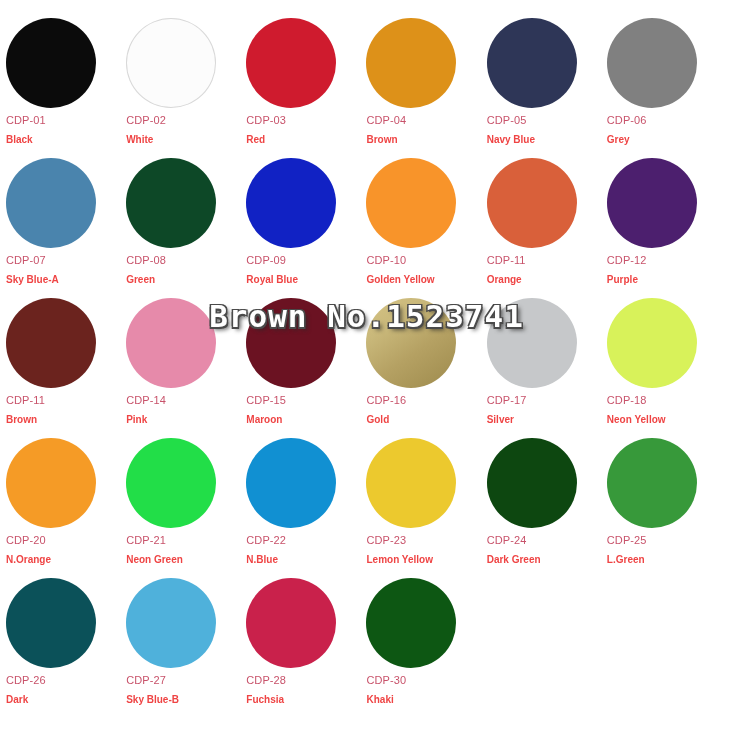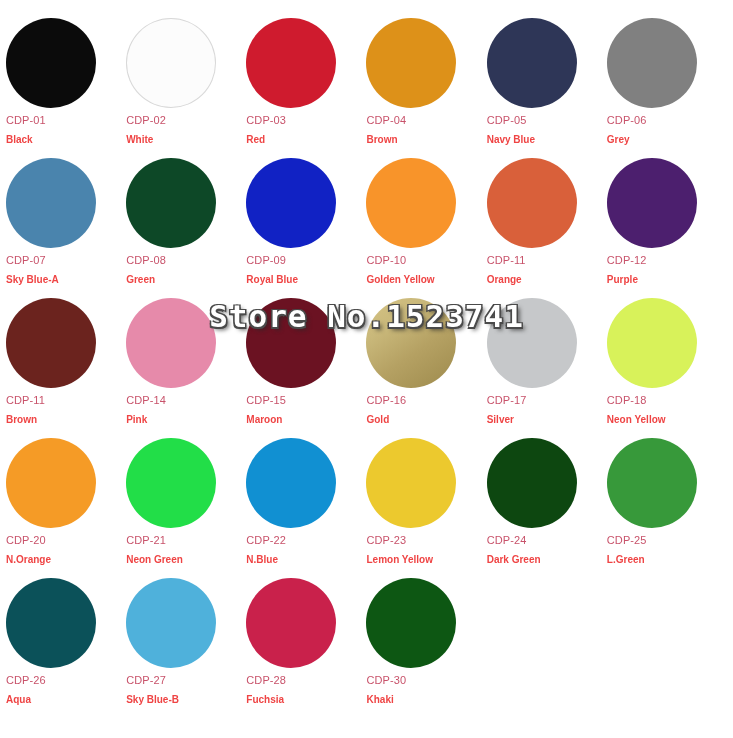--- a/index.html
+++ b/index.html
@@ -208,32 +208,32 @@
       <div class="swatch-name">Dark Green</div>
     </div>
     <div class="swatch-cell">
       <div class="swatch-disc" style="background: rgb(55, 153, 58);"></div>
       <div class="swatch-code">CDP-25</div>
       <div class="swatch-name">L.Green</div>
     </div>
     <div class="swatch-cell">
       <div class="swatch-disc" style="background: rgb(11, 81, 89);"></div>
       <div class="swatch-code">CDP-26</div>
-      <div class="swatch-name">Aqua</div>
+      <div class="swatch-name">Dark</div>
     </div>
     <div class="swatch-cell">
       <div class="swatch-disc" style="background: rgb(79, 177, 219);"></div>
       <div class="swatch-code">CDP-27</div>
       <div class="swatch-name">Sky Blue-B</div>
     </div>
     <div class="swatch-cell">
       <div class="swatch-disc" style="background: rgb(201, 33, 75);"></div>
       <div class="swatch-code">CDP-28</div>
       <div class="swatch-name">Fuchsia</div>
     </div>
     <div class="swatch-cell">
       <div class="swatch-disc" style="background: rgb(13, 87, 19);"></div>
       <div class="swatch-code">CDP-30</div>
       <div class="swatch-name">Khaki</div>
     </div>
   </div>
 
-<div id="store-watermark">Store No.1523741</div>
+<div id="store-watermark">Brown No.1523741</div>
 
 </body></html>

